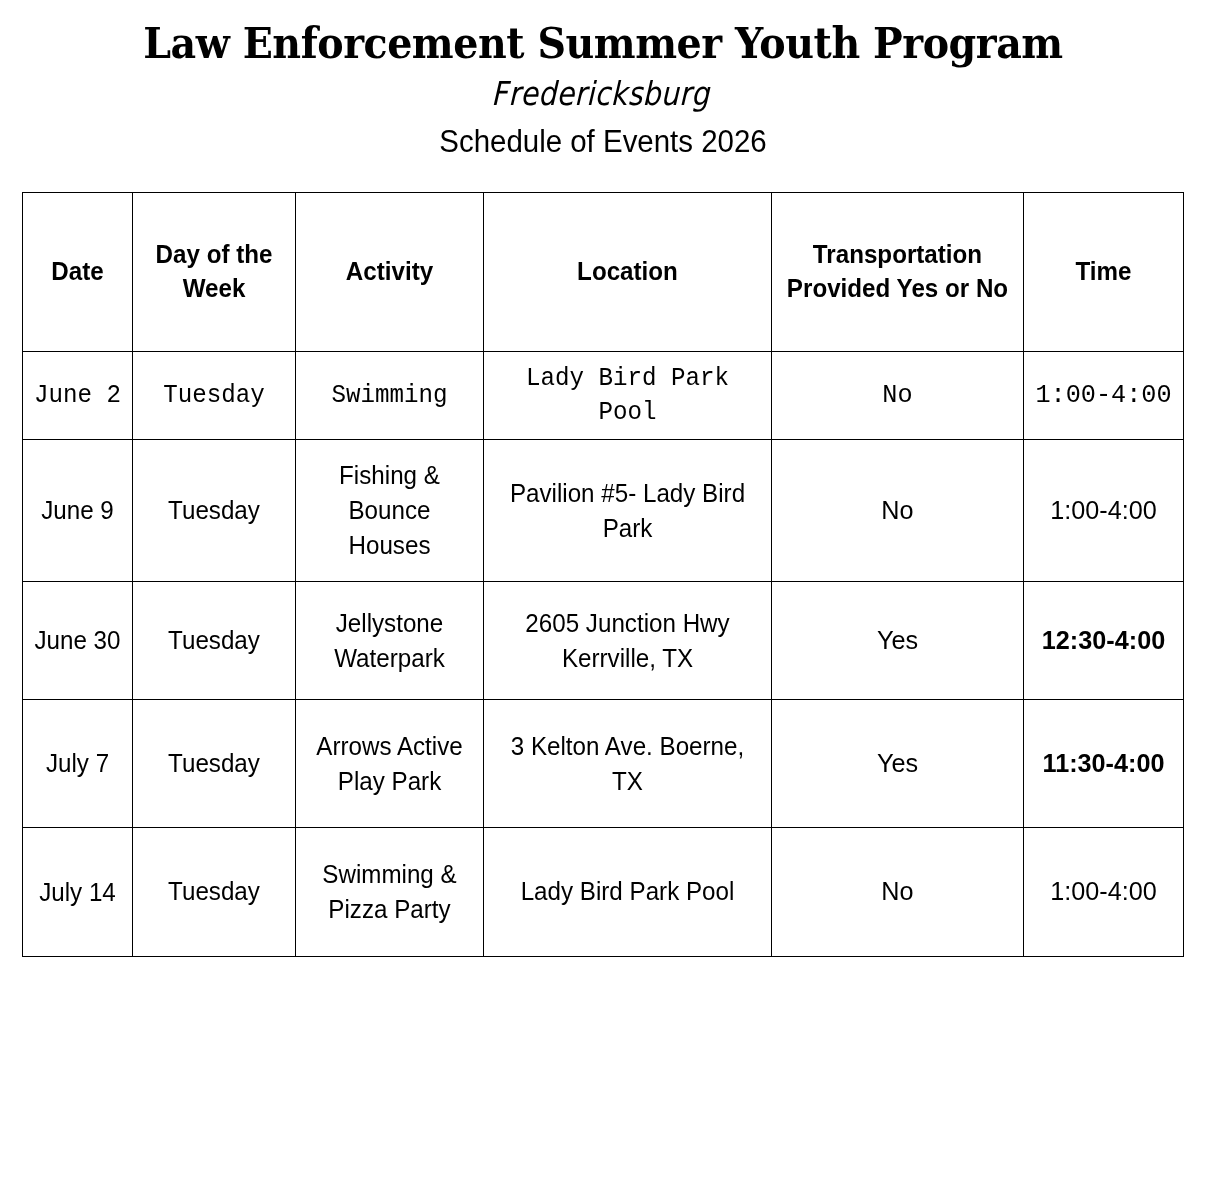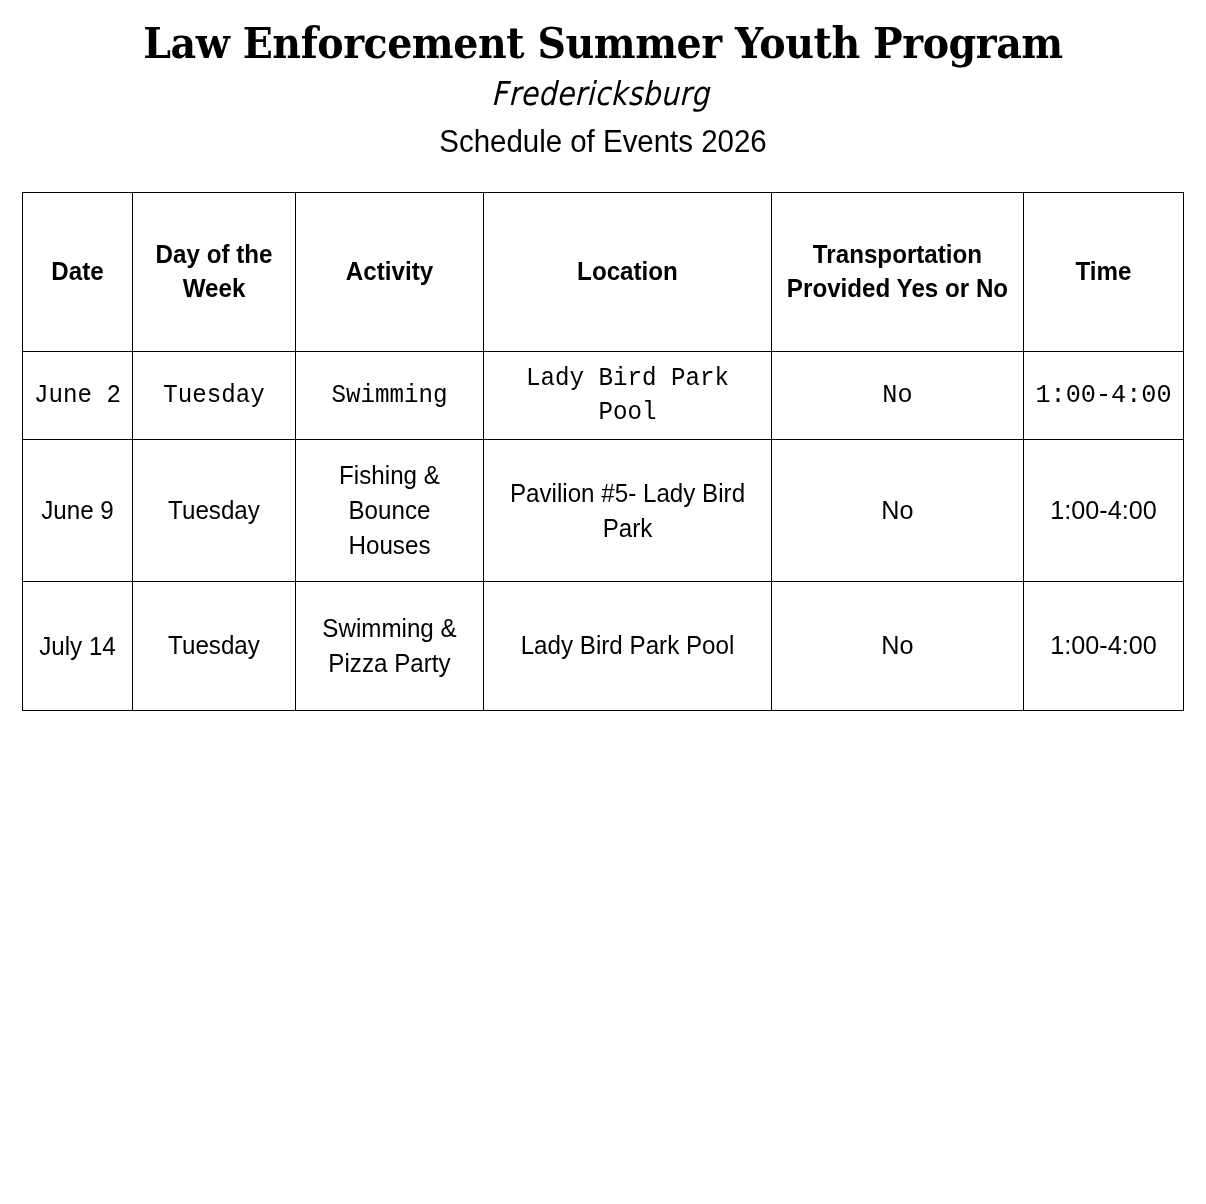--- a/index.html
+++ b/index.html
@@ -233,21 +233,61 @@
         <td class="trans trans-top">
             <span class="cell">No</span>
           </td>
         <td class="time">
             <span class="cell">1:00-4:00</span>
           </td>
       </tr>
 
 
 
-
+      <tr class="r5">
+        <td>
+            <span class="cell multi">June 30</span>
+          </td>
+        <td>
+            <span class="cell">Tuesday</span>
+          </td>
+        <td>
+            <span class="cell multi">Jellystone Waterpark</span>
+          </td>
+        <td>
+            <span class="cell multi">2605 Junction Hwy Kerrville, TX</span>
+          </td>
+        <td class="trans">
+            <span class="cell">Yes</span>
+          </td>
+        <td class="time time-bold">
+            <span class="cell multi">12:30-4:00</span>
+          </td>
+      </tr>
+
+      <tr class="r6">
+        <td>
+            <span class="cell">July 7</span>
+          </td>
+        <td>
+            <span class="cell">Tuesday</span>
+          </td>
+        <td>
+            <span class="cell multi">Arrows Active Play Park</span>
+          </td>
+        <td>
+            <span class="cell multi">3 Kelton Ave. Boerne, TX</span>
+          </td>
+        <td class="trans">
+            <span class="cell">Yes</span>
+          </td>
+        <td class="time time-bold">
+            <span class="cell multi">11:30-4:00</span>
+          </td>
+      </tr>
 
       <tr class="r7">
         <td>
             <span class="cell multi">July 14</span>
           </td>
         <td>
             <span class="cell">Tuesday</span>
           </td>
         <td>
             <span class="cell multi">Swimming &amp; Pizza Party</span>

